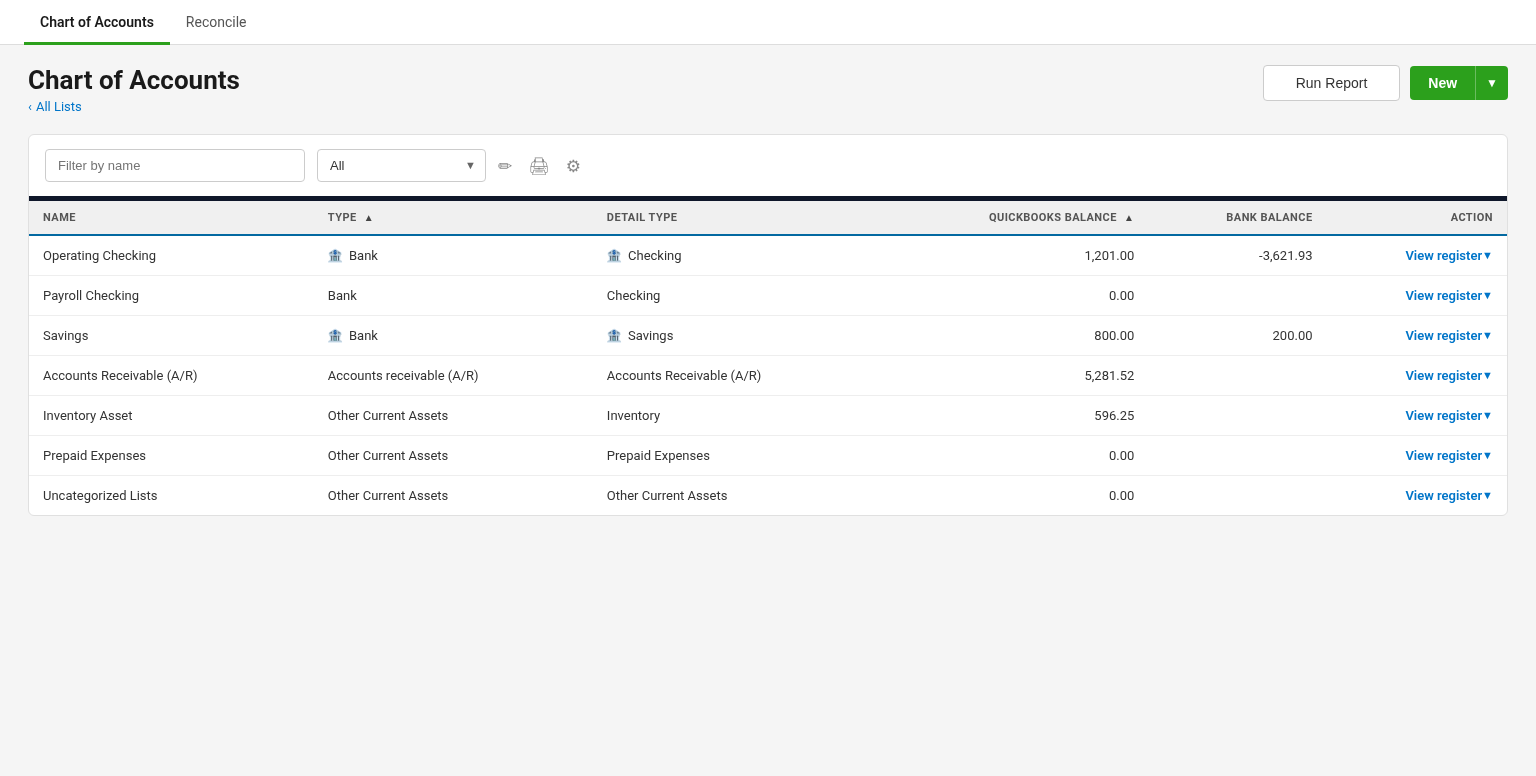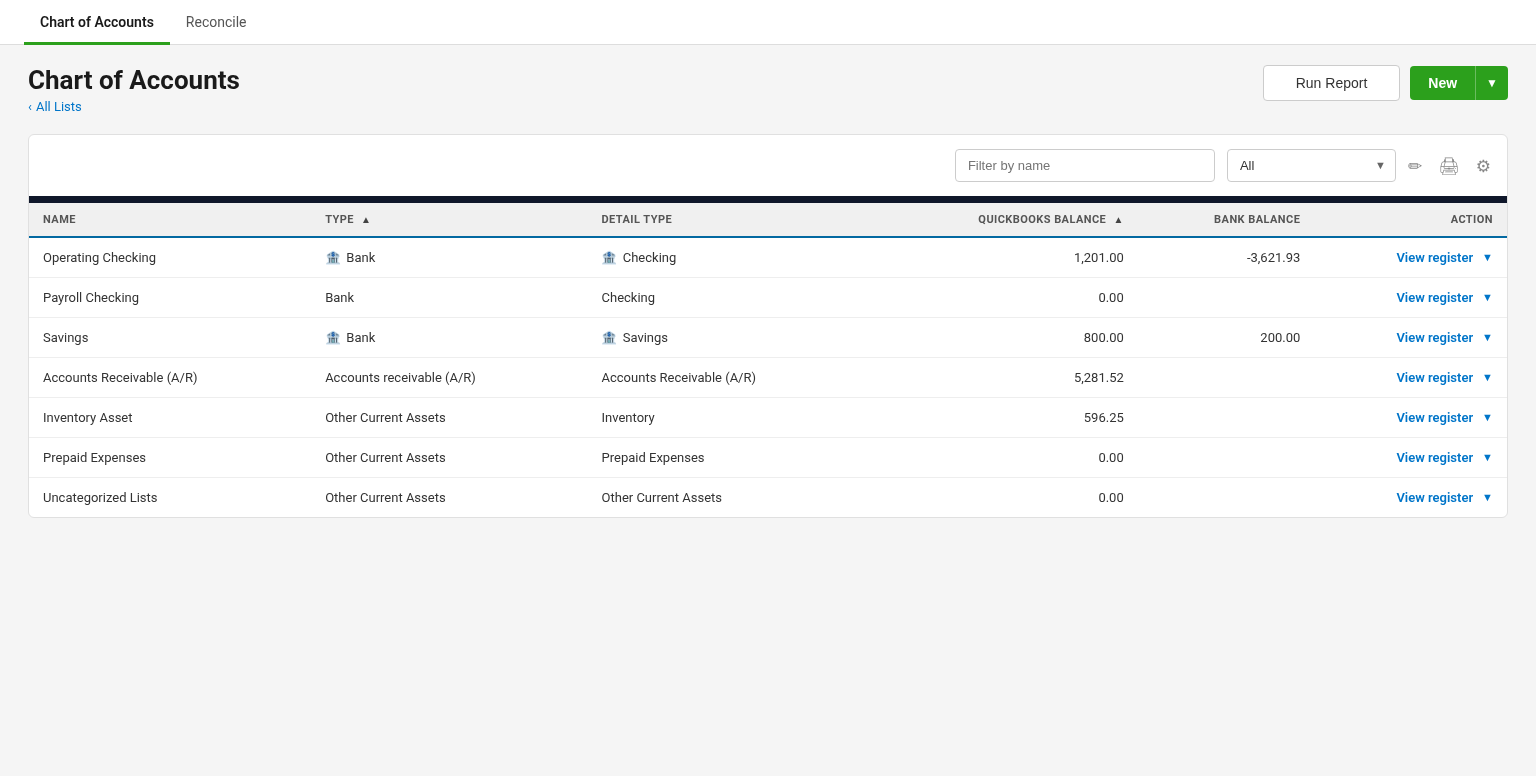--- a/index.html
+++ b/index.html
@@ -104,22 +104,22 @@
       margin-top: 20px;
       border: 1px solid #e0e0e0;
       overflow: hidden;
     }
 
     .toolbar {
       display: flex;
       align-items: center;
       padding: 14px 16px;
       gap: 12px;
-      border-bottom: 7px solid #0f172a;
-      justify-content: flex-end;
+      border-bottom: 5px solid #0f172a;
+      justify-content: flex-start;
     }
 
     .toolbar-left {
       display: flex;
       gap: 12px;
       align-items: center;
     }
 
     .filter-input {
       border: 1px solid #ccc;
@@ -210,21 +210,21 @@
       font-weight: 600;
       cursor: pointer;
       white-space: nowrap;
       text-align: right;
     }
 
     .action-cell {
       display: flex;
       align-items: center;
       justify-content: flex-end;
-      gap: 9px;
+      gap: 0;
     }
 
     .action-dropdown-arrow {
       color: #0075c9;
       font-size: 11px;
       cursor: pointer;
     }
 
     .sort-icon {
       display: inline-block;

